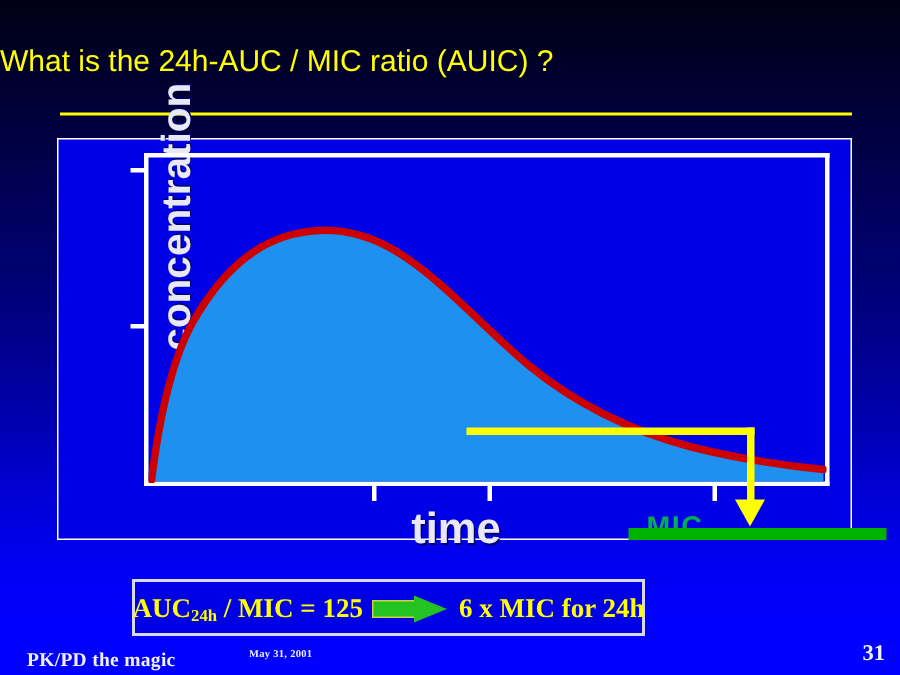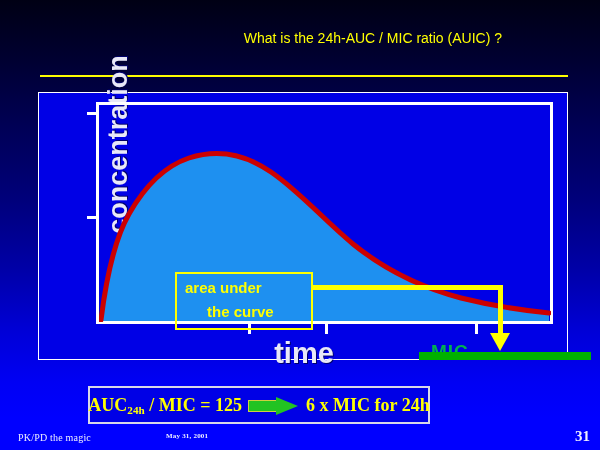--- a/index.html
+++ b/index.html
@@ -25,23 +25,23 @@
         #0000ff 93%,
         #0000ff 100%);
   }
 
   
   #title {
     position: absolute;
     left: 0;
     top: 30px;
     width: 502px;
-    text-align: right;
+    text-align: left;
     color: #ffff00;
-    font-size: 14px;
+    font-size: 20px;
     font-weight: normal;
     letter-spacing: 0px;
     white-space: nowrap;
   }
   #title-rule {
     position: absolute;
     left: 40px;
     top: 75px;
     width: 528px;
     height: 2px;
@@ -234,21 +234,21 @@
   }
 
   
   #footer-rule {
     position: absolute; left: 38px; top: 420px;
     width: 530px; height: 0px;
   }
   #footer-left {
     position: absolute; left: 18px; top: 432px;
     color: #f0f0ff; font-family: "Liberation Serif", serif;
-    font-size: 10px; font-weight: normal; letter-spacing: 0.2px; text-align: right;
+    font-size: 13px; font-weight: bold; letter-spacing: 0.2px; text-align: right;
   }
   #footer-date {
     position: absolute; left: 118px; top: 432px;
     color: #f0f0ff; font-family: "Liberation Serif", serif;
     font-size: 7px; font-weight: bold; letter-spacing: 0.2px; padding-left: 48px;
   }
   #page-number {
     position: absolute; right: 10px; top: 428px;
     color: #f0f0ff; font-family: "Liberation Serif", serif;
     font-size: 15px; font-weight: bold;
@@ -293,24 +293,20 @@
                  C 46,84 66,64 90,56
                  C 118,47 146,52 172,70
                  C 200,89 226,119 254,142
                  C 286,168 324,186 362,196
                  C 398,205 430,209 450,211" fill="none" stroke="#cc0000" stroke-width="5" stroke-linecap="round"></path>
       </svg>
     </div>
 
     <div id="x-axis-label">time</div>
 
-    <div id="auc-box">
-      <div id="auc-line1">area under</div>
-      <div id="auc-line2">the curve</div>
-    </div>
 
     <div id="connector-h"></div>
     <div id="connector-v"></div>
     <div id="connector-head"></div>
 
     <div id="mic-label">MIC</div>
     <div id="mic-line"></div>
 
   </div>
 

